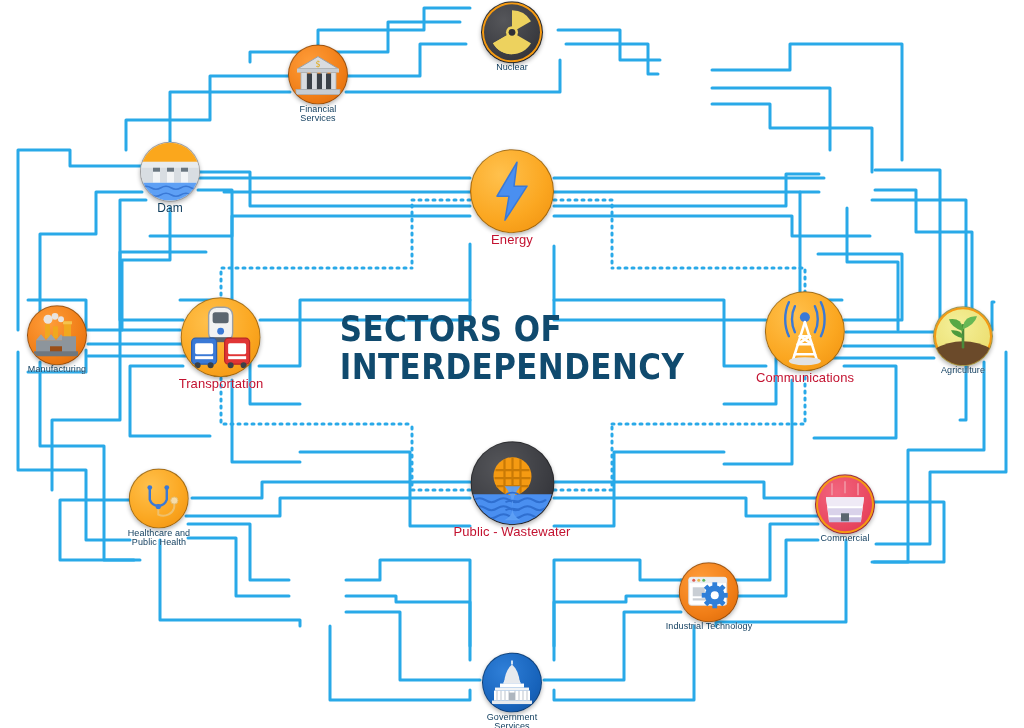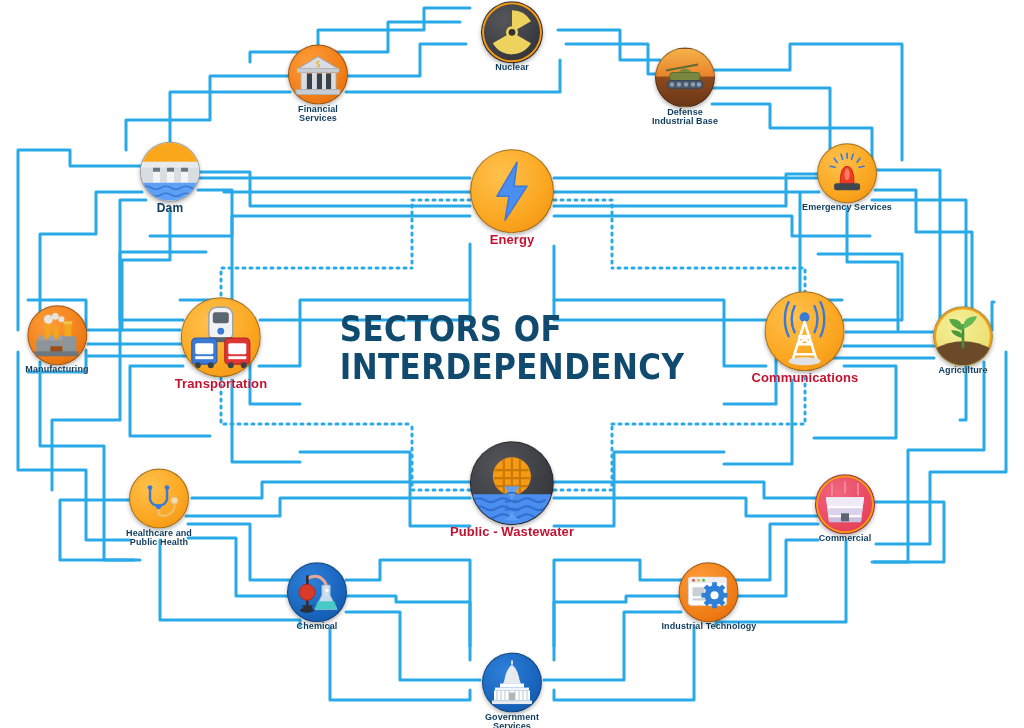--- a/index.html
+++ b/index.html
@@ -5,21 +5,21 @@
   html,body{margin:0;padding:0;background:#ffffff;}
   body{width:1024px;height:728px;position:relative;overflow:hidden;
        font-family:"Liberation Sans",sans-serif;}
   #stage{position:absolute;left:0;top:0;width:1024px;height:728px;}
   svg.wires{position:absolute;left:0;top:0;width:1024px;height:728px;}
 
   .node{position:absolute;transform:translate(-50%,-50%);text-align:center;}
   .disc{position:relative;border-radius:50%;overflow:hidden;
         box-shadow:0 2px 4px rgba(0,0,0,.30);
         border:1px solid rgba(0,0,0,.35);margin:0 auto;}
-  .lbl{font-weight:bold;line-height:1.05;
+  .lbl{font-weight:normal;line-height:1.05;
        color:#0d3b5c;letter-spacing:.1px;white-space:pre-line;
        text-shadow:0 0 1px rgba(255,255,255,.9);}
   .lbl.primary{color:#c31230;}
 
   .title{position:absolute;left:512px;top:348px;transform:translate(-50%,-50%);
          color:#104a6e;font-weight:bold;font-style:normal;
          font-family:"DejaVu Sans",sans-serif;
          font-size:36px;line-height:1.06;letter-spacing:.5px;
          transform-origin:center;}
   .title .l1{display:block;transform:scaleX(.86);}
@@ -266,39 +266,20 @@
             <rect x="28" y="28" width="5" height="16"></rect>
             <rect x="37" y="28" width="5" height="16"></rect>
           </g>
         <rect x="7" y="44" width="44" height="5" fill="#c7ccd2" stroke="#a9aeb4" stroke-width=".8"></rect>
       </svg>
     </div>
     <div class="lbl" style="font-size:9px">Financial
 Services</div>
   </div>
 
-  <div class="node" style="left:685px;top:87px">
-    <div class="disc" style="width:58px;height:58px;background:linear-gradient(180deg,#f5b24a 0%,#e8832a 48%,#8c4a1e 49%,#6b3617 100%)">
-      <svg class="ic" viewBox="0 0 58 58">
-        <path d="M10 22 L42 16" stroke="#5d6b34" stroke-width="2" fill="none"></path>
-        <path d="M22 24 q7 -8 14 0 z" fill="#78883f"></path>
-        <rect x="14" y="24" width="30" height="8" rx="2.5" fill="#78883f" stroke="#5d6b34" stroke-width="1"></rect>
-        <rect x="11" y="32" width="36" height="8" rx="4" fill="#4b5a6b" stroke="#39455a" stroke-width="1"></rect>
-        <g fill="#8ea0b3">
-            <circle cx="16" cy="36" r="2.2"></circle>
-            <circle cx="23" cy="36" r="2.2"></circle>
-            <circle cx="30" cy="36" r="2.2"></circle>
-            <circle cx="37" cy="36" r="2.2"></circle>
-            <circle cx="43" cy="36" r="2.2"></circle>
-          </g>
-      </svg>
-    </div>
-    <div class="lbl" style="font-size:9px">Defense
-Industrial Base</div>
-  </div>
 
   <div class="node" style="left:170px;top:178px">
     <div class="disc" style="width:58px;height:58px;background:#f0f2f4">
       <svg class="ic" viewBox="0 0 58 58">
         <path d="M0 0 h58 v20 h-58 z" fill="#fba71c"></path>
         <rect x="0" y="19" width="58" height="6" fill="#e8ebee"></rect>
         <rect x="0" y="25" width="58" height="15" fill="#d8dde2"></rect>
         <g fill="#f2f4f6">
             <rect x="12" y="25" width="7" height="16"></rect>
             <rect x="26" y="25" width="7" height="16"></rect>
@@ -312,39 +293,20 @@
         <path d="M0 40 h58 v18 h-58 z" fill="#5ea0f5"></path>
         <g stroke="#3a79d6" stroke-width="1.6" fill="none">
           <path d="M0 45 q5 -3 10 0 t10 0 t10 0 t10 0 t10 0 t10 0"></path>
           <path d="M0 52 q5 -3 10 0 t10 0 t10 0 t10 0 t10 0 t10 0"></path>
         </g>
       </svg>
     </div>
     <div class="lbl" style="font-size:12px">Dam</div>
   </div>
 
-  <div class="node" style="left:847px;top:178px">
-    <div class="disc or-lite" style="width:58px;height:58px">
-      <svg class="ic" viewBox="0 0 58 58">
-        <g stroke="#3a79d6" stroke-width="1.6" stroke-linecap="round">
-          <path d="M16 14 L19 18"></path>
-            <path d="M23 10 L24.5 15"></path>
-            <path d="M29 9 L29 14"></path>
-          <path d="M35 10 L33.5 15"></path>
-            <path d="M42 14 L39 18"></path>
-          <path d="M12 22 L17 23"></path>
-            <path d="M46 22 L41 23"></path>
-        </g>
-        <path d="M22 40 q0 -18 7 -18 q7 0 7 18 z" fill="#ee3b22" stroke="#c62d16" stroke-width="1"></path>
-        <ellipse cx="29" cy="30" rx="2.6" ry="6" fill="#f98a6e" opacity=".85"></ellipse>
-        <rect x="16" y="39" width="26" height="7" rx="2.5" fill="#3f4750"></rect>
-      </svg>
-    </div>
-    <div class="lbl" style="font-size:9px">Emergency Services</div>
-  </div>
 
   <div class="node" style="left:57px;top:340px">
     <div class="disc or-deep" style="width:58px;height:58px">
       <svg class="ic" viewBox="0 0 58 58">
         <g fill="#e8ebee" opacity=".92">
             <circle cx="20" cy="13" r="4.5"></circle>
             <circle cx="27" cy="10" r="3.4"></circle>
             <circle cx="33" cy="13" r="3"></circle>
           </g>
         <g fill="#f0a81f">
@@ -404,35 +366,20 @@
         <path d="M10 22 h38 l-3 24 h-32 z" fill="#ffffff"></path>
         <path d="M10 22 h38 l-1.2 9 h-35.6 z" fill="#efeaf6"></path>
         <path d="M11.6 33 h34.8 l-.9 7 h-33 z" fill="#d9d2ea"></path>
         <path d="M12.6 42 h32.8 l-.5 5 h-31.8 z" fill="#c8bfe0"></path>
         <rect x="25" y="38" width="8" height="8" fill="#5b6670"></rect>
       </svg>
     </div>
     <div class="lbl" style="font-size:9px">Commercial</div>
   </div>
 
-  <div class="node" style="left:317px;top:597px">
-    <div class="disc blue" style="width:58px;height:58px">
-      <svg class="ic" viewBox="0 0 58 58">
-        <path d="M20 15 q12 -6 18 6 v10" fill="none" stroke="#e8a79a" stroke-width="3" stroke-linecap="round"></path>
-        <rect x="18" y="12" width="2.6" height="30" fill="#2b2f36"></rect>
-        <circle cx="19" cy="29" r="8" fill="#d93b2b" stroke="#b12a1d" stroke-width="1"></circle>
-        <path d="M14 42 h11 l-2 4 h-7 z" fill="#2b2f36"></path>
-        <ellipse cx="19" cy="47" rx="7" ry="2.6" fill="#2b2f36"></ellipse>
-        <path d="M34 22 h8 v10 l7 14 h-22 l7 -14 z" fill="#d8e8f2" opacity=".9" stroke="#b9cfde" stroke-width="1"></path>
-        <path d="M29.5 38 h17 l2.5 8 h-22 z" fill="#3cc6c0" opacity=".9"></path>
-        <circle cx="39" cy="27" r="1.6" fill="#ffffff"></circle>
-      </svg>
-    </div>
-    <div class="lbl" style="font-size:9px">Chemical</div>
-  </div>
 
   <div class="node" style="left:709px;top:597px">
     <div class="disc or-deep" style="width:58px;height:58px">
       <svg class="ic" viewBox="0 0 58 58">
         <rect x="9" y="14" width="38" height="28" rx="2.5" fill="#ffffff" stroke="#d8d8d8" stroke-width="1"></rect>
         <rect x="9" y="14" width="38" height="6" rx="2.5" fill="#eceef0"></rect>
         <g>
             <circle cx="14" cy="17" r="1.5" fill="#e05c4e"></circle>
             <circle cx="19" cy="17" r="1.5" fill="#e8b84b"></circle>
             <circle cx="24" cy="17" r="1.5" fill="#5cb85c"></circle>

